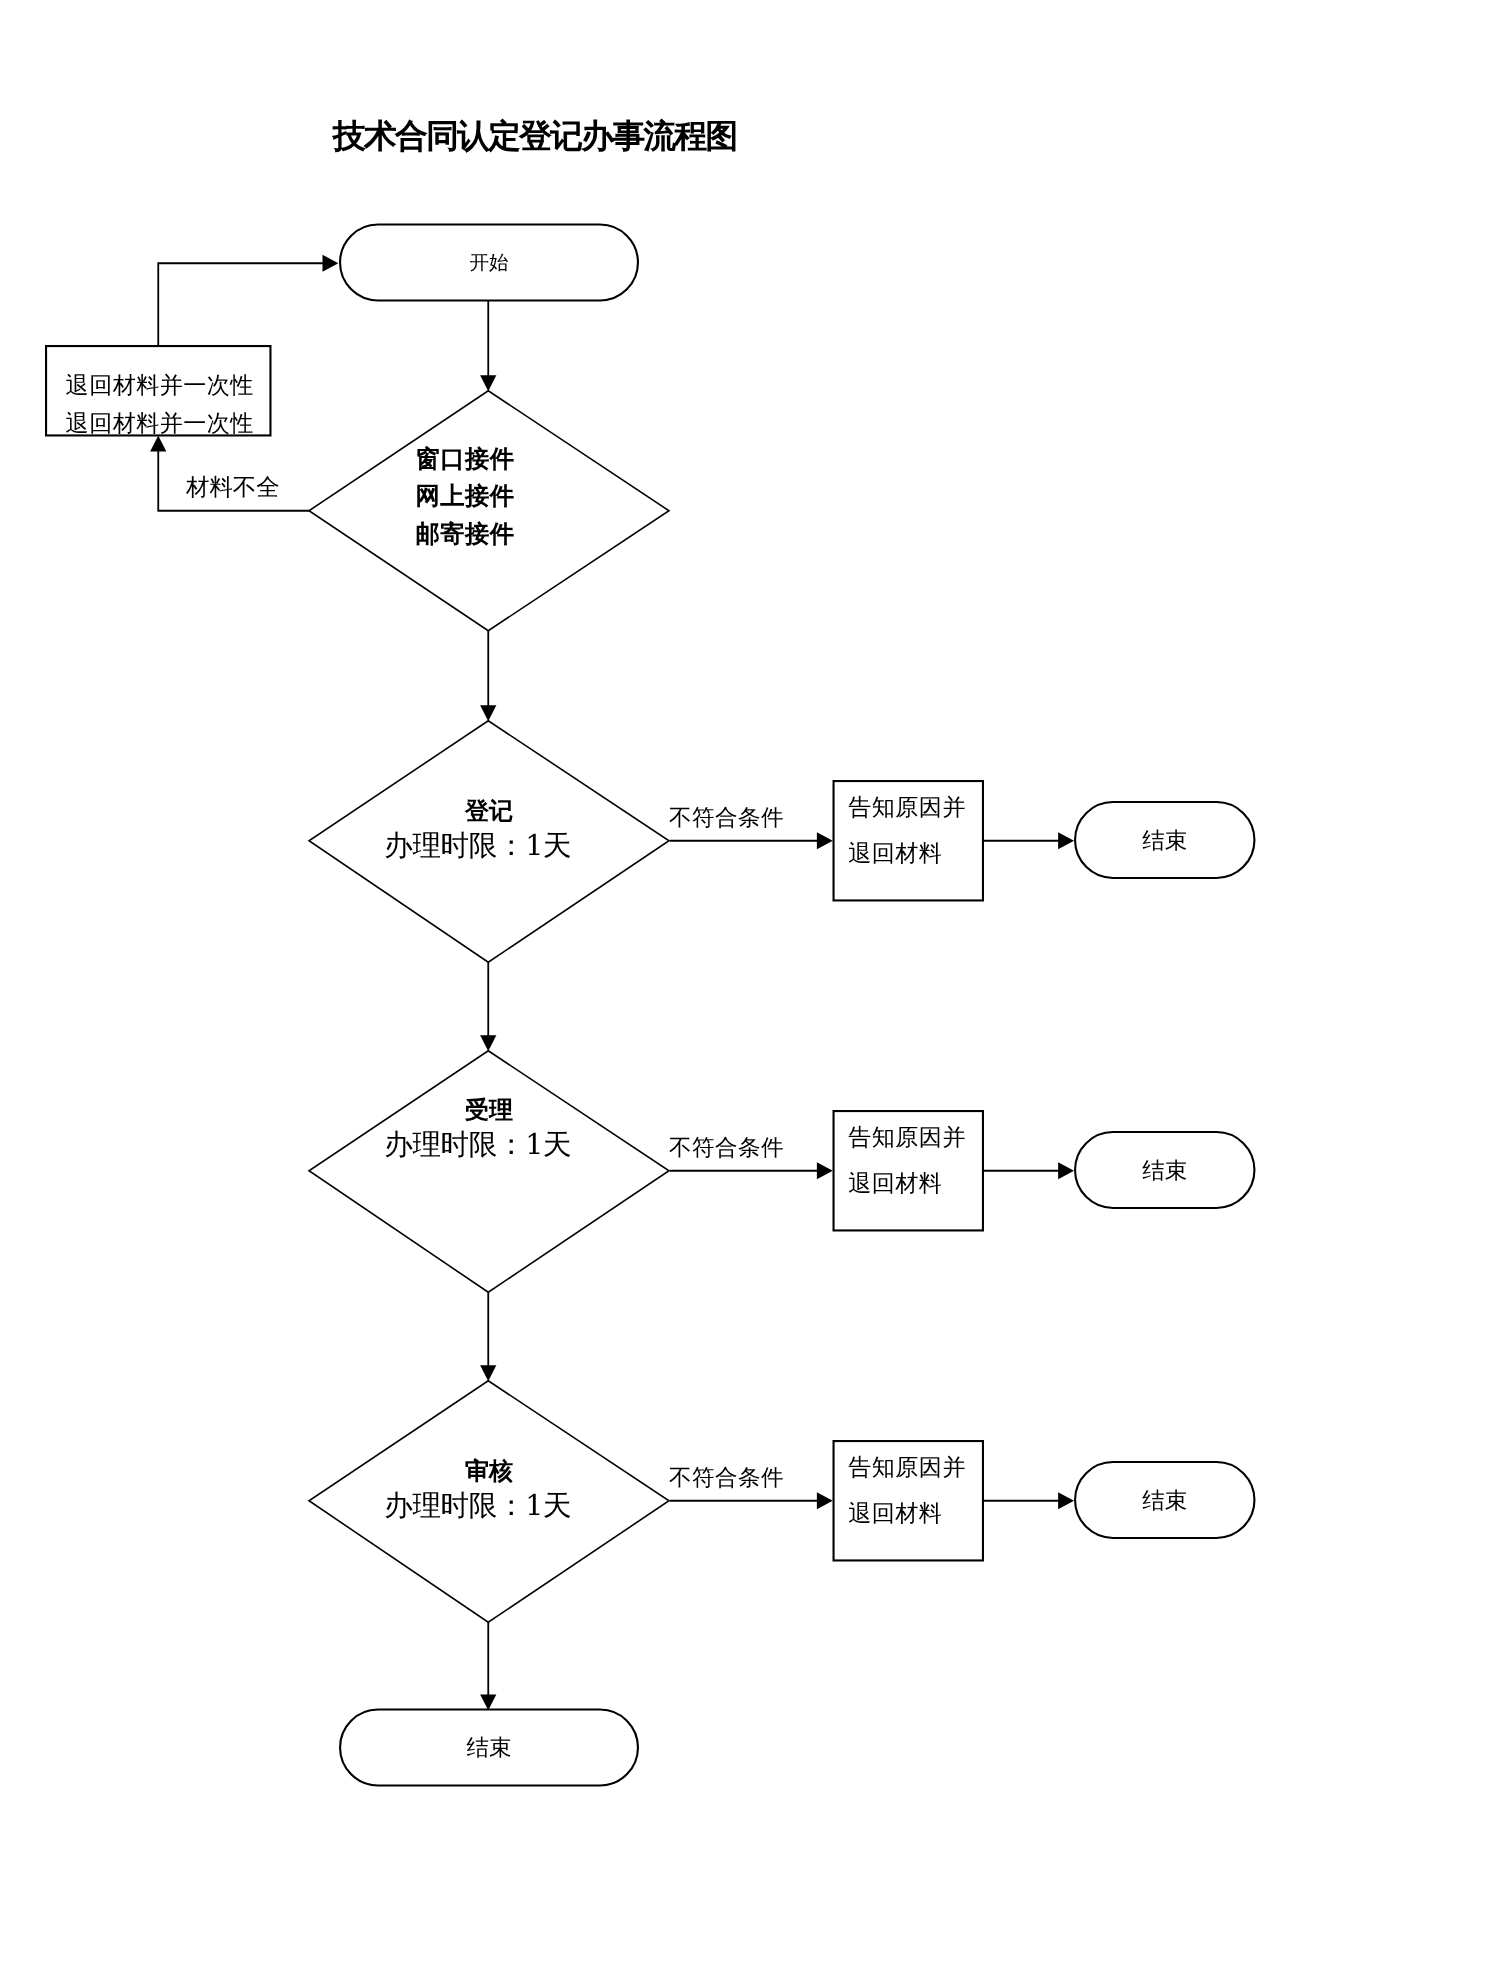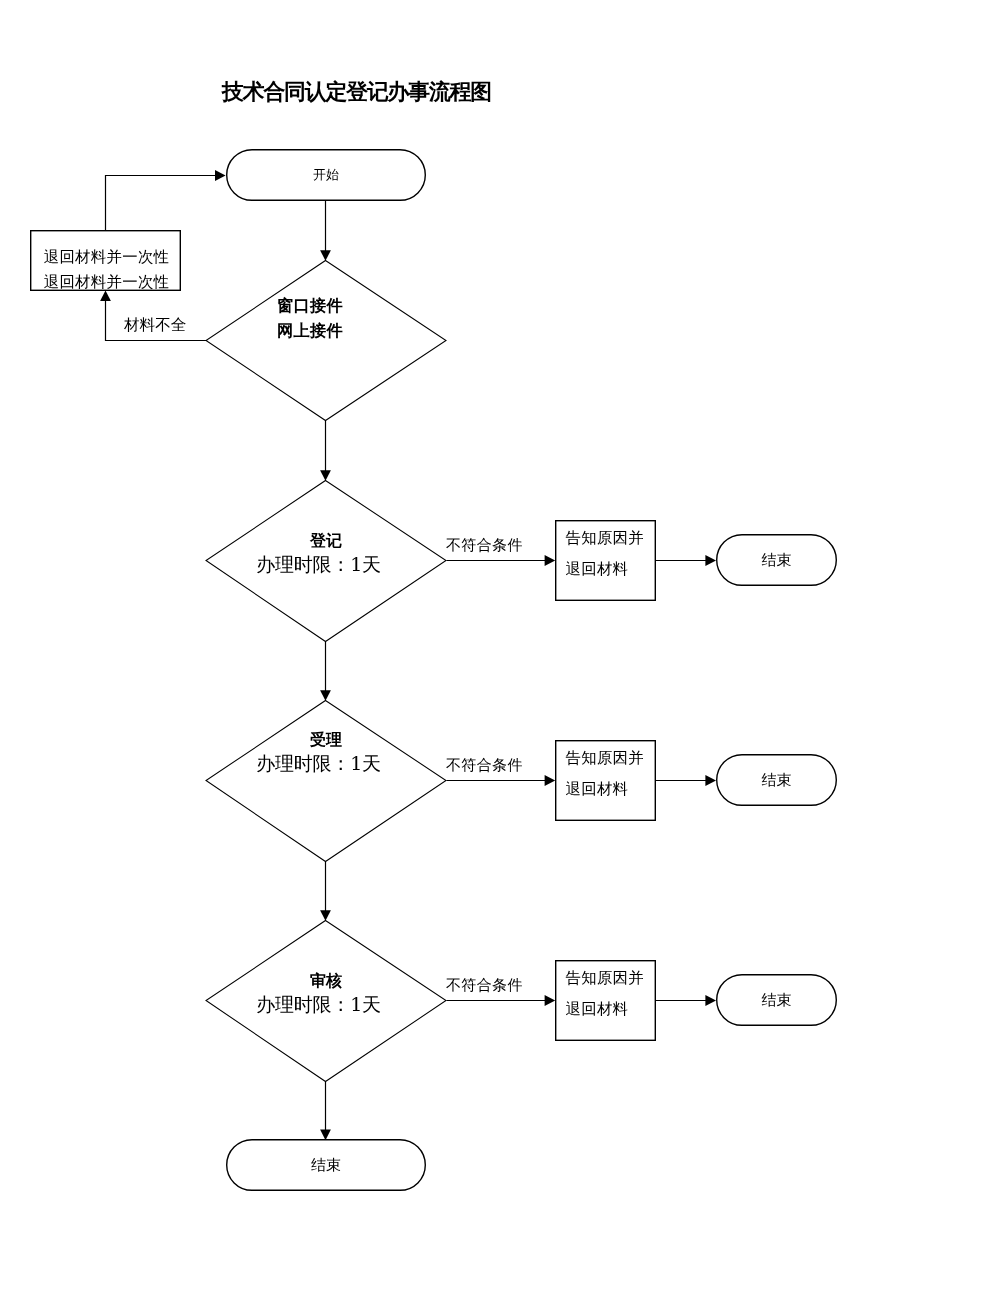--- a/index.html
+++ b/index.html
@@ -180,20 +180,21 @@
   </div>
 
   <div class="node proc" id="n-return">
     <span>退回材料并一次性</span>
     <span>退回材料并一次性</span>
   </div>
 
   <div class="dia-text" id="t-intake">
     <div>窗口接件</div>
     <div>网上接件</div>
+    <div>邮寄接件</div>
   </div>
 
   <div class="dia-text" id="t-register">
     <div class="dia-head">登记</div>
     <div class="dia-sub">办理时限：1天</div>
   </div>
 
   <div class="dia-text" id="t-accept">
     <div class="dia-head">受理</div>
     <div class="dia-sub">办理时限：1天</div>

